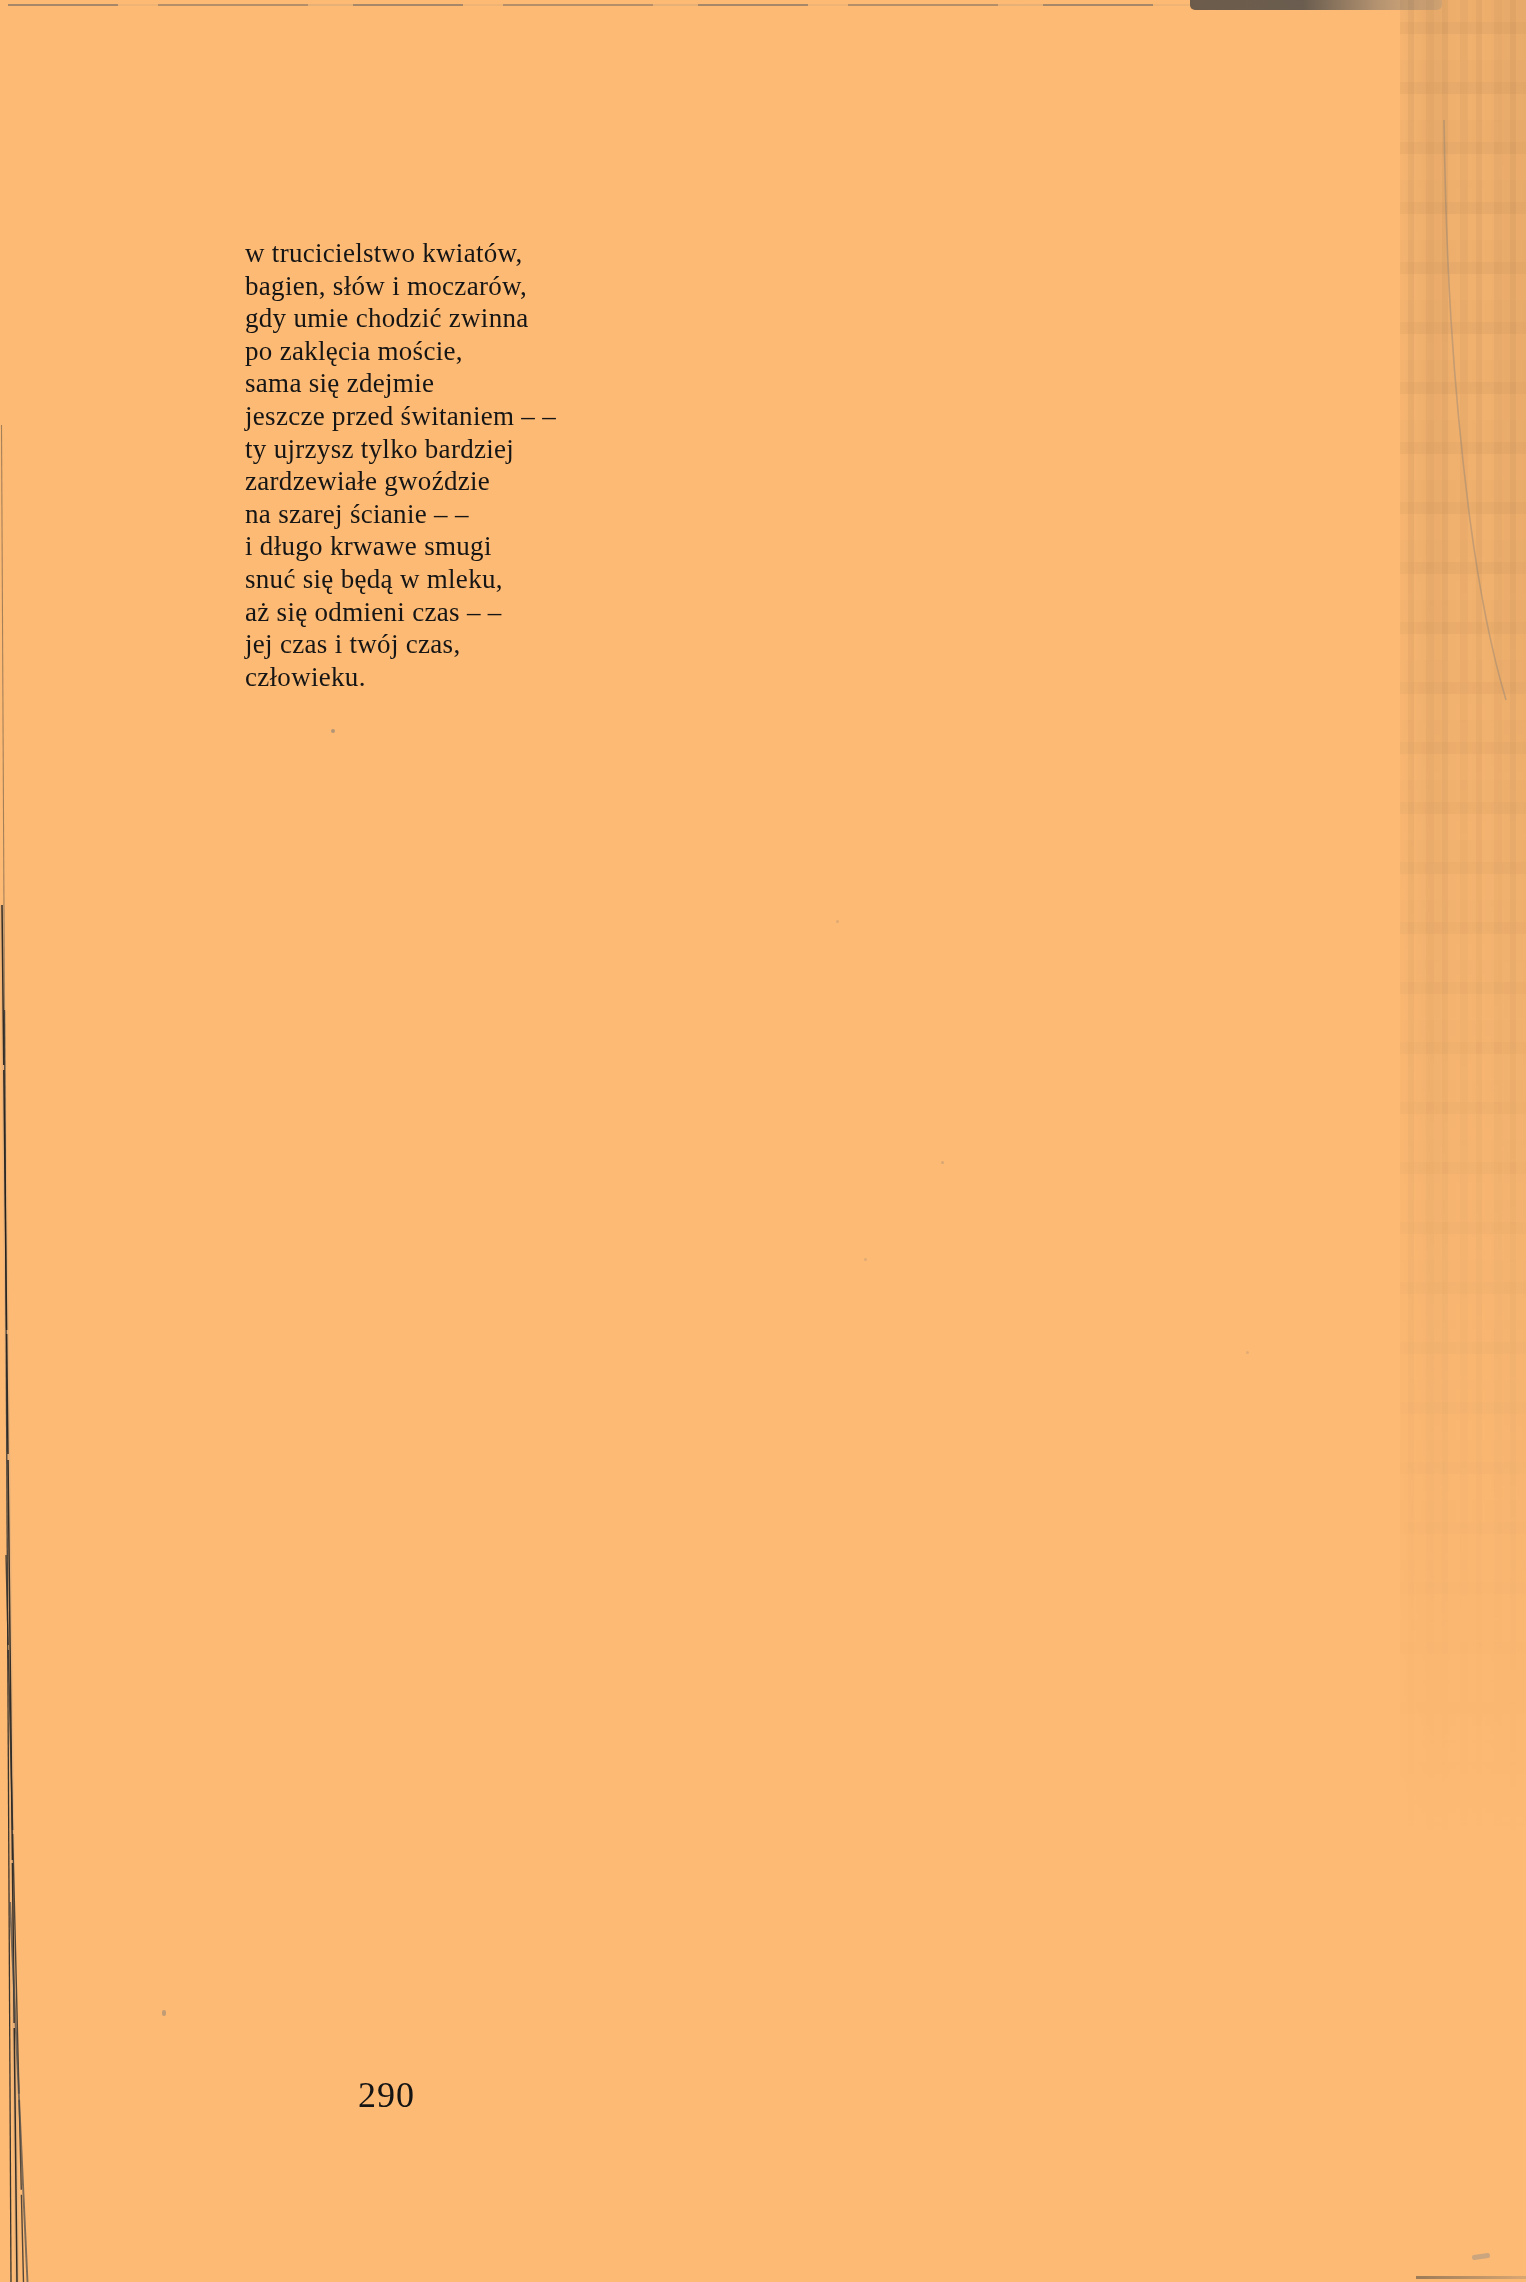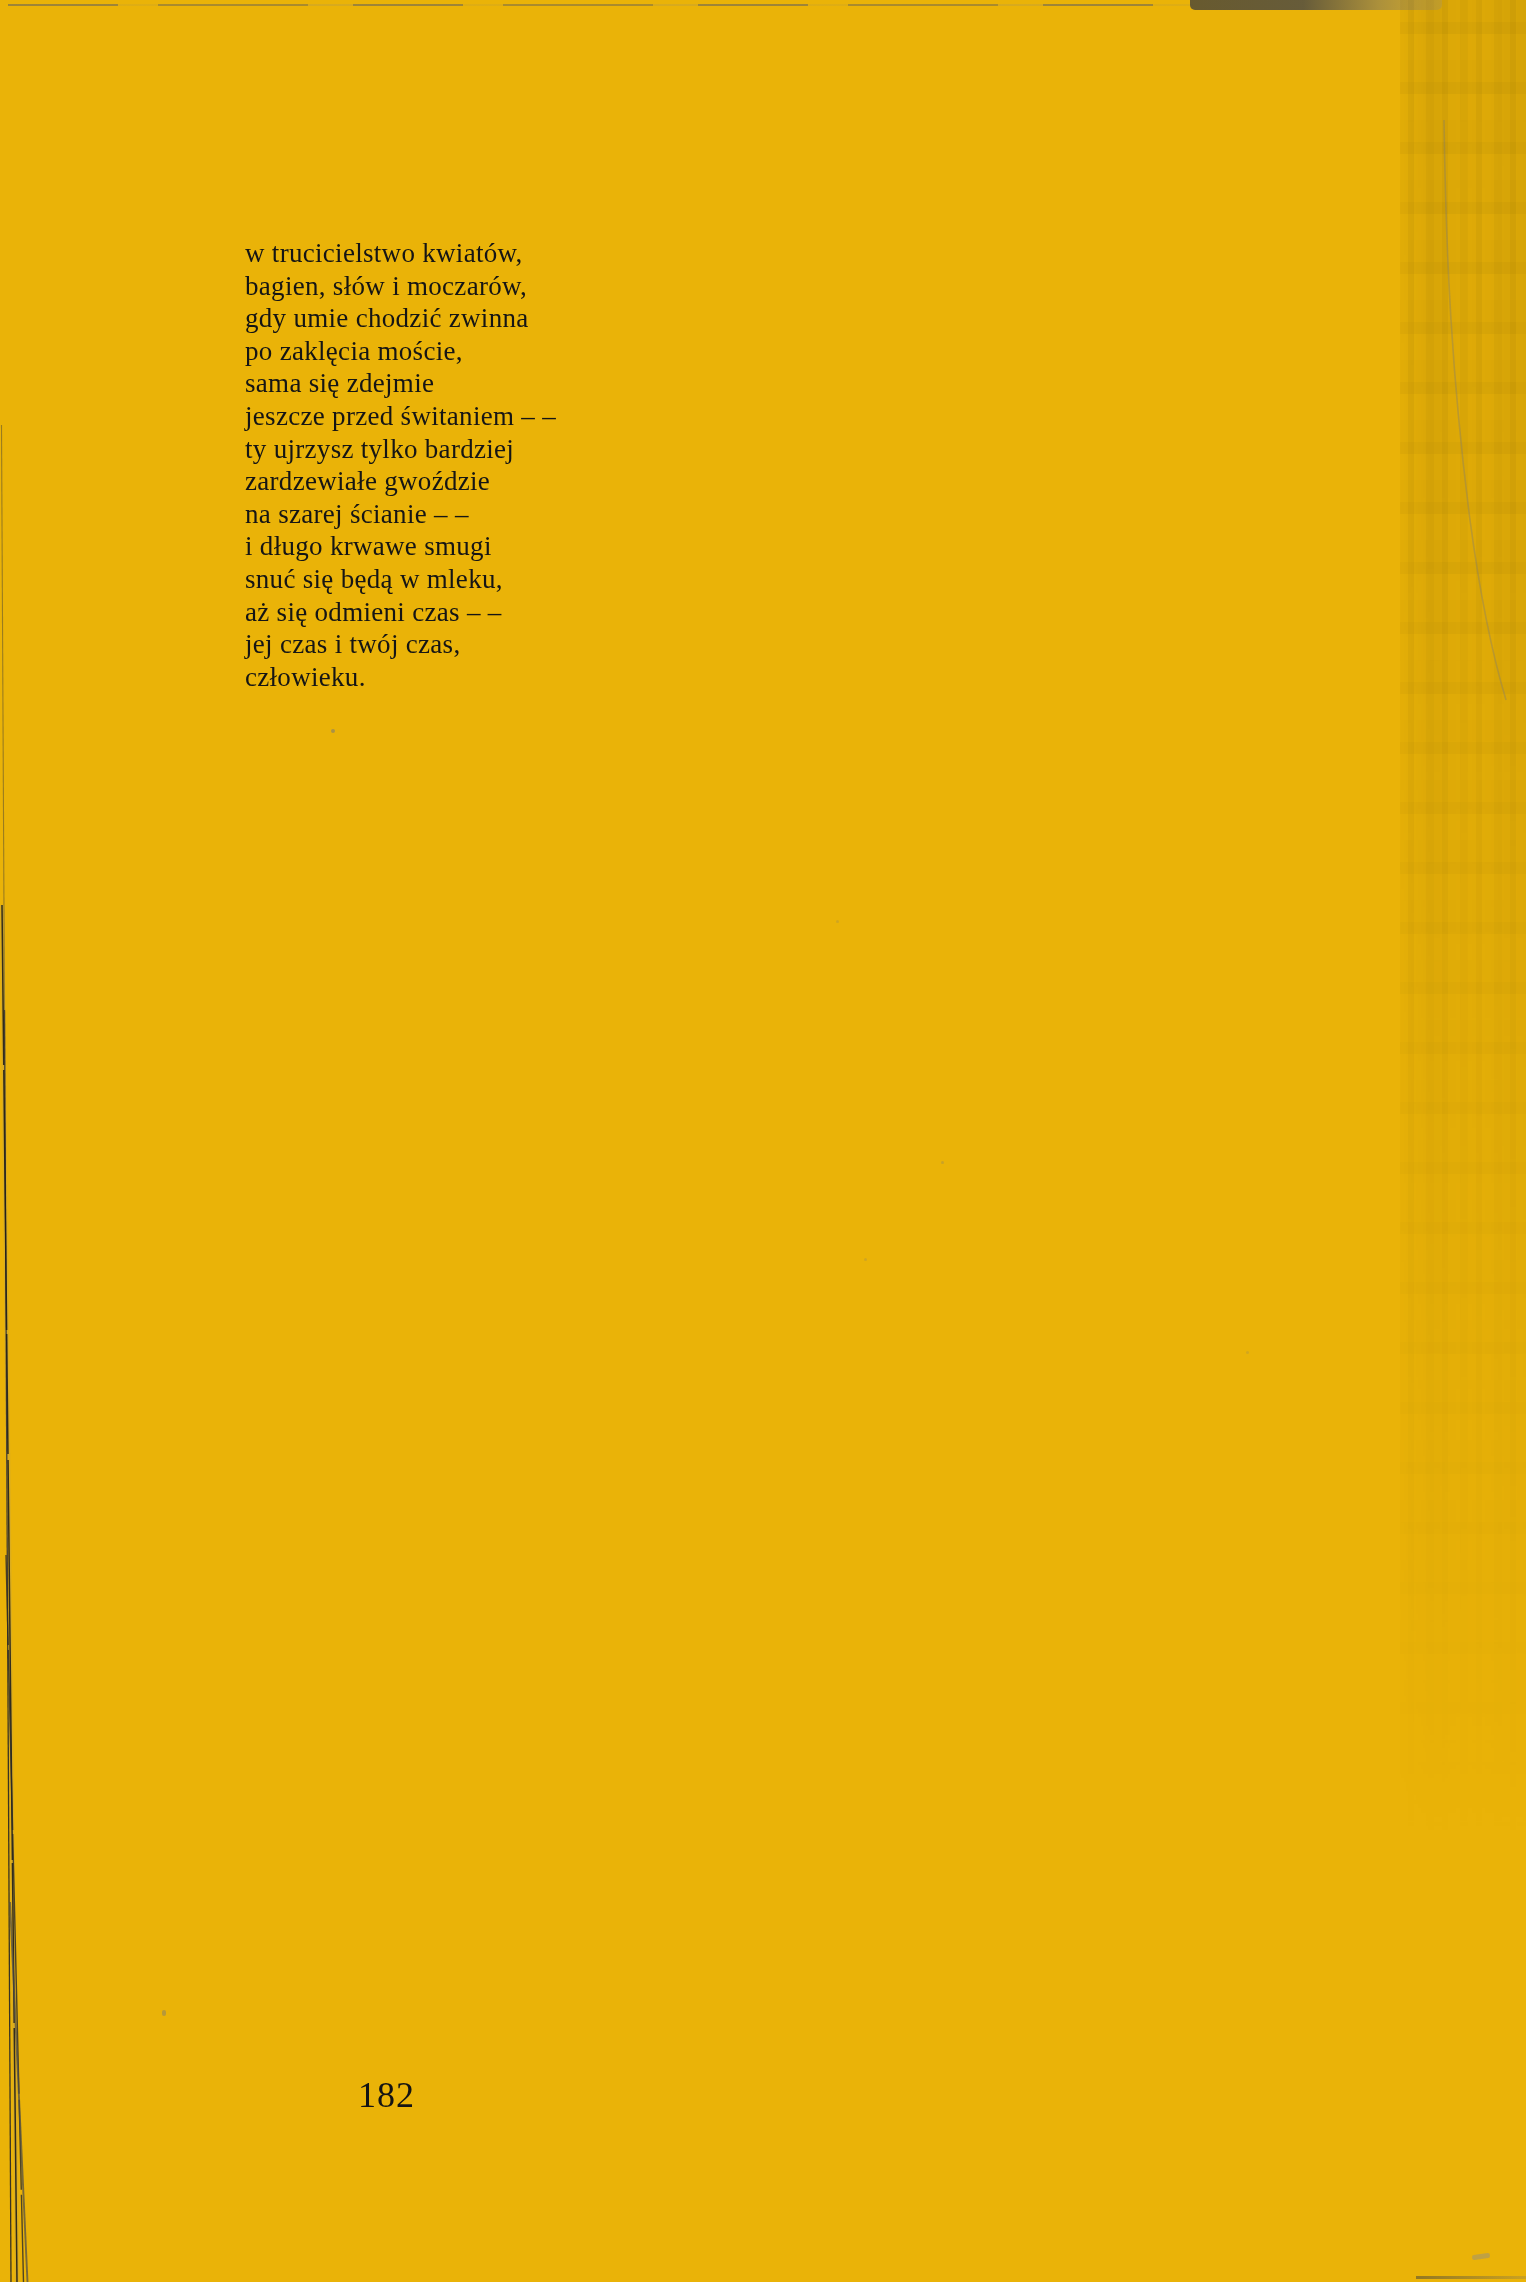--- a/index.html
+++ b/index.html
@@ -4,21 +4,21 @@
 <style>
   html, body {
     margin: 0;
     padding: 0;
     background: #ffffff;
   }
   .page {
     position: relative;
     width: 1526px;
     height: 2282px;
-    background: #eab308;
+    background: #fdba74;
     overflow: hidden;
     font-family: "Liberation Serif", "DejaVu Serif", serif;
   }
 
   
   .top-edge-line {
     position: absolute;
     left: 8px;
     top: 4px;
     width: 1185px;
@@ -135,21 +135,21 @@
     <line x1="1.5" y1="425" x2="4.5" y2="1010" stroke="#3a3a3a" stroke-width="1.1" opacity="0.45"></line>
     <line x1="4.5" y1="1010" x2="11" y2="2282" stroke="#262626" stroke-width="1.3" opacity="0.9"></line>
     <line x1="2" y1="905" x2="17" y2="2282" stroke="#8f8f8f" stroke-width="4.5" opacity="0.16"></line>
     <line x1="2" y1="905" x2="17" y2="2282" stroke="#1c1c1c" stroke-width="1.5" opacity="0.88" stroke-dasharray="160 5 260 4 120 6 400 3"></line>
     <line x1="6" y1="1555" x2="23.5" y2="2282" stroke="#2a2a2a" stroke-width="1.4" opacity="0.8" stroke-dasharray="90 5 180 4 260 6"></line>
     <line x1="10" y1="1902" x2="27.5" y2="2282" stroke="#4a4a4a" stroke-width="1.9" opacity="0.7"></line>
   </svg>
 
   <div class="poem"><div class="poem-line">w trucicielstwo kwiatów,</div><div class="poem-line">bagien, słów i moczarów,</div><div class="poem-line">gdy umie chodzić zwinna</div><div class="poem-line">po zaklęcia moście,</div><div class="poem-line">sama się zdejmie</div><div class="poem-line">jeszcze przed świtaniem – –</div><div class="poem-line">ty ujrzysz tylko bardziej</div><div class="poem-line">zardzewiałe gwoździe</div><div class="poem-line">na szarej ścianie – –</div><div class="poem-line">i długo krwawe smugi</div><div class="poem-line">snuć się będą w mleku,</div><div class="poem-line">aż się odmieni czas – –</div><div class="poem-line">jej czas i twój czas,</div><div class="poem-line">człowieku.</div></div>
 
-  <div class="page-number">182</div>
+  <div class="page-number">290</div>
 
   <div class="speck" style="left:331px; top:729px; width:4px; height:4px; opacity:0.55;"></div>
   <div class="speck" style="left:836px; top:920px; width:3px; height:3px; opacity:0.22;"></div>
   <div class="speck" style="left:941px; top:1161px; width:3px; height:3px; opacity:0.28;"></div>
   <div class="speck" style="left:864px; top:1258px; width:3px; height:3px; opacity:0.22;"></div>
   <div class="speck" style="left:1246px; top:1351px; width:3px; height:3px; opacity:0.2;"></div>
   <div class="speck" style="left:162px; top:2010px; width:4px; height:6px; opacity:0.45; border-radius:2px;"></div>
 
   <div class="bottom-right-mark"></div>
   <div class="bottom-edge-line"></div>

